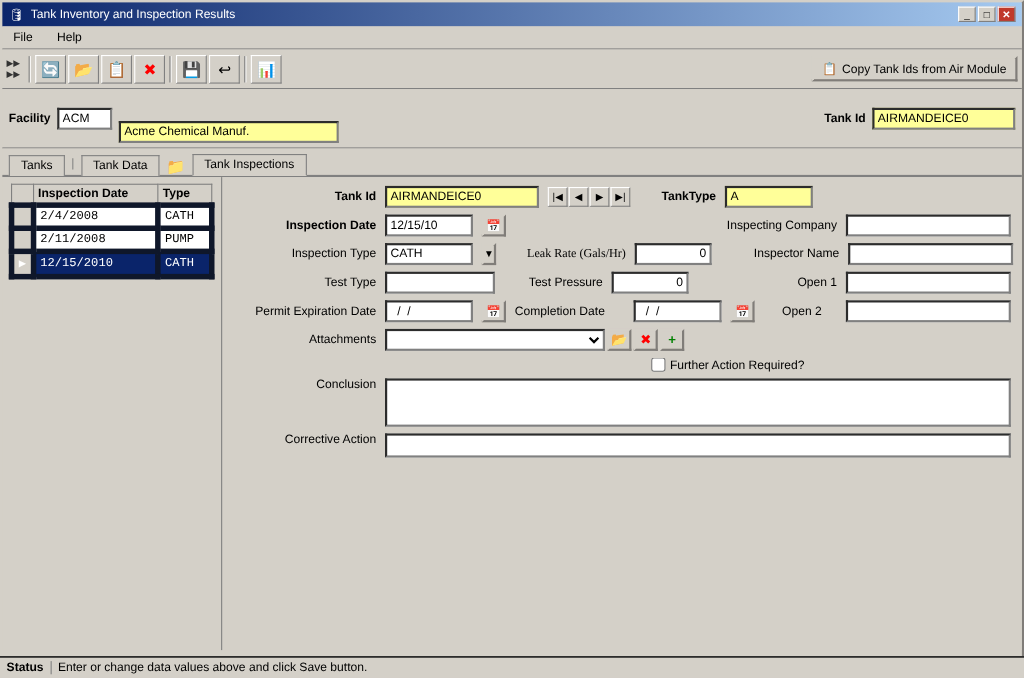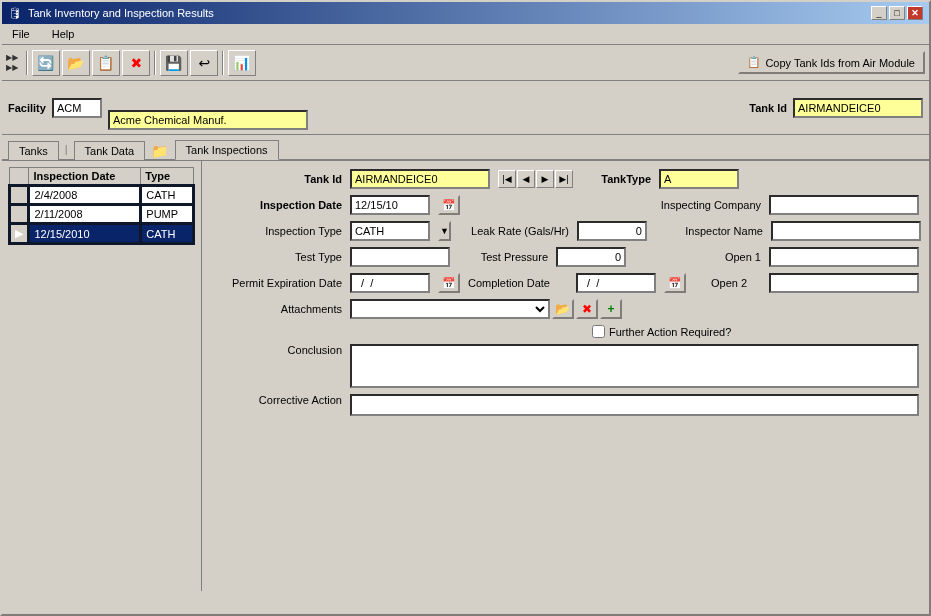--- a/index.html
+++ b/index.html
@@ -178,23 +178,24 @@
       font-size: 11px;
     }
     .inspection-table th {
       background: #d4d0c8;
       border: 1px solid #808080;
       padding: 2px 4px;
       text-align: left;
       font-weight: bold;
     }
     .inspection-table td {
-      border: 3px solid #0f172a;
+      border: 5px solid #0f172a;
       padding: 2px 4px;
       background: white;
+      font-family: Liberation Mono, monospace;
     }
     .inspection-table tr.selected td {
       background: #0a246a;
       color: white;
     }
     .row-indicator { width: 14px; background: #d4d0c8 !important; text-align: center; }
     .right-panel {
       flex: 1;
       padding: 8px 10px;
       overflow-y: auto;
@@ -442,21 +443,21 @@
         <div class="date-btn">📅</div>
         <span style="flex:1;"></span>
         <span class="form-label" style="min-width:130px;text-align:right;">Inspecting Company</span>
         <input class="form-input" style="width: 150px;" value="">
       </div>
 
       <div class="form-row">
         <span class="form-label">Inspection Type</span>
         <input class="form-input" style="width: 80px;" value="CATH">
         <div class="dropdown-btn">▼</div>
-        <span class="form-label" style="min-width:110px;text-align:right;">Leak Rate (Gals/Hr)</span>
+        <span class="form-label" style="min-width:110px;text-align:right;font-family:Liberation Serif, serif;">Leak Rate (Gals/Hr)</span>
         <input class="form-input" style="width: 70px; text-align: right;" value="0">
         <span style="flex:1;"></span>
         <span class="form-label" style="min-width:100px;text-align:right;">Inspector Name</span>
         <input class="form-input" style="width: 150px;" value="">
       </div>
 
       <div class="form-row">
         <span class="form-label">Test Type</span>
         <input class="form-input" style="width: 100px;" value="">
         <span class="form-label" style="min-width:90px;text-align:right;">Test Pressure</span>
@@ -500,13 +501,17 @@
       </div>
 
       <div class="form-row" style="align-items:flex-start;">
         <span class="form-label">Corrective Action</span>
         <textarea class="textarea-field" style="height: 22px;" rows="1"></textarea>
       </div>
 
     </div>
   </div>
 
+  <div class="status-bar">
+    <span class="status-label">Status</span>
+    <span>Enter or change data values above and click Save button.</span>
+  </div>
 </div>
 
 </body></html>

